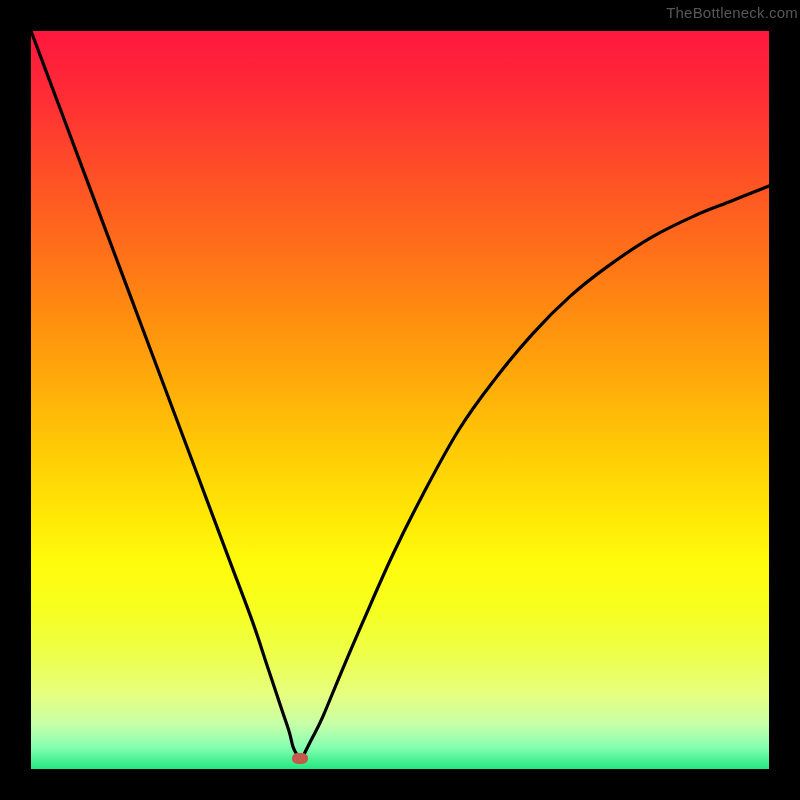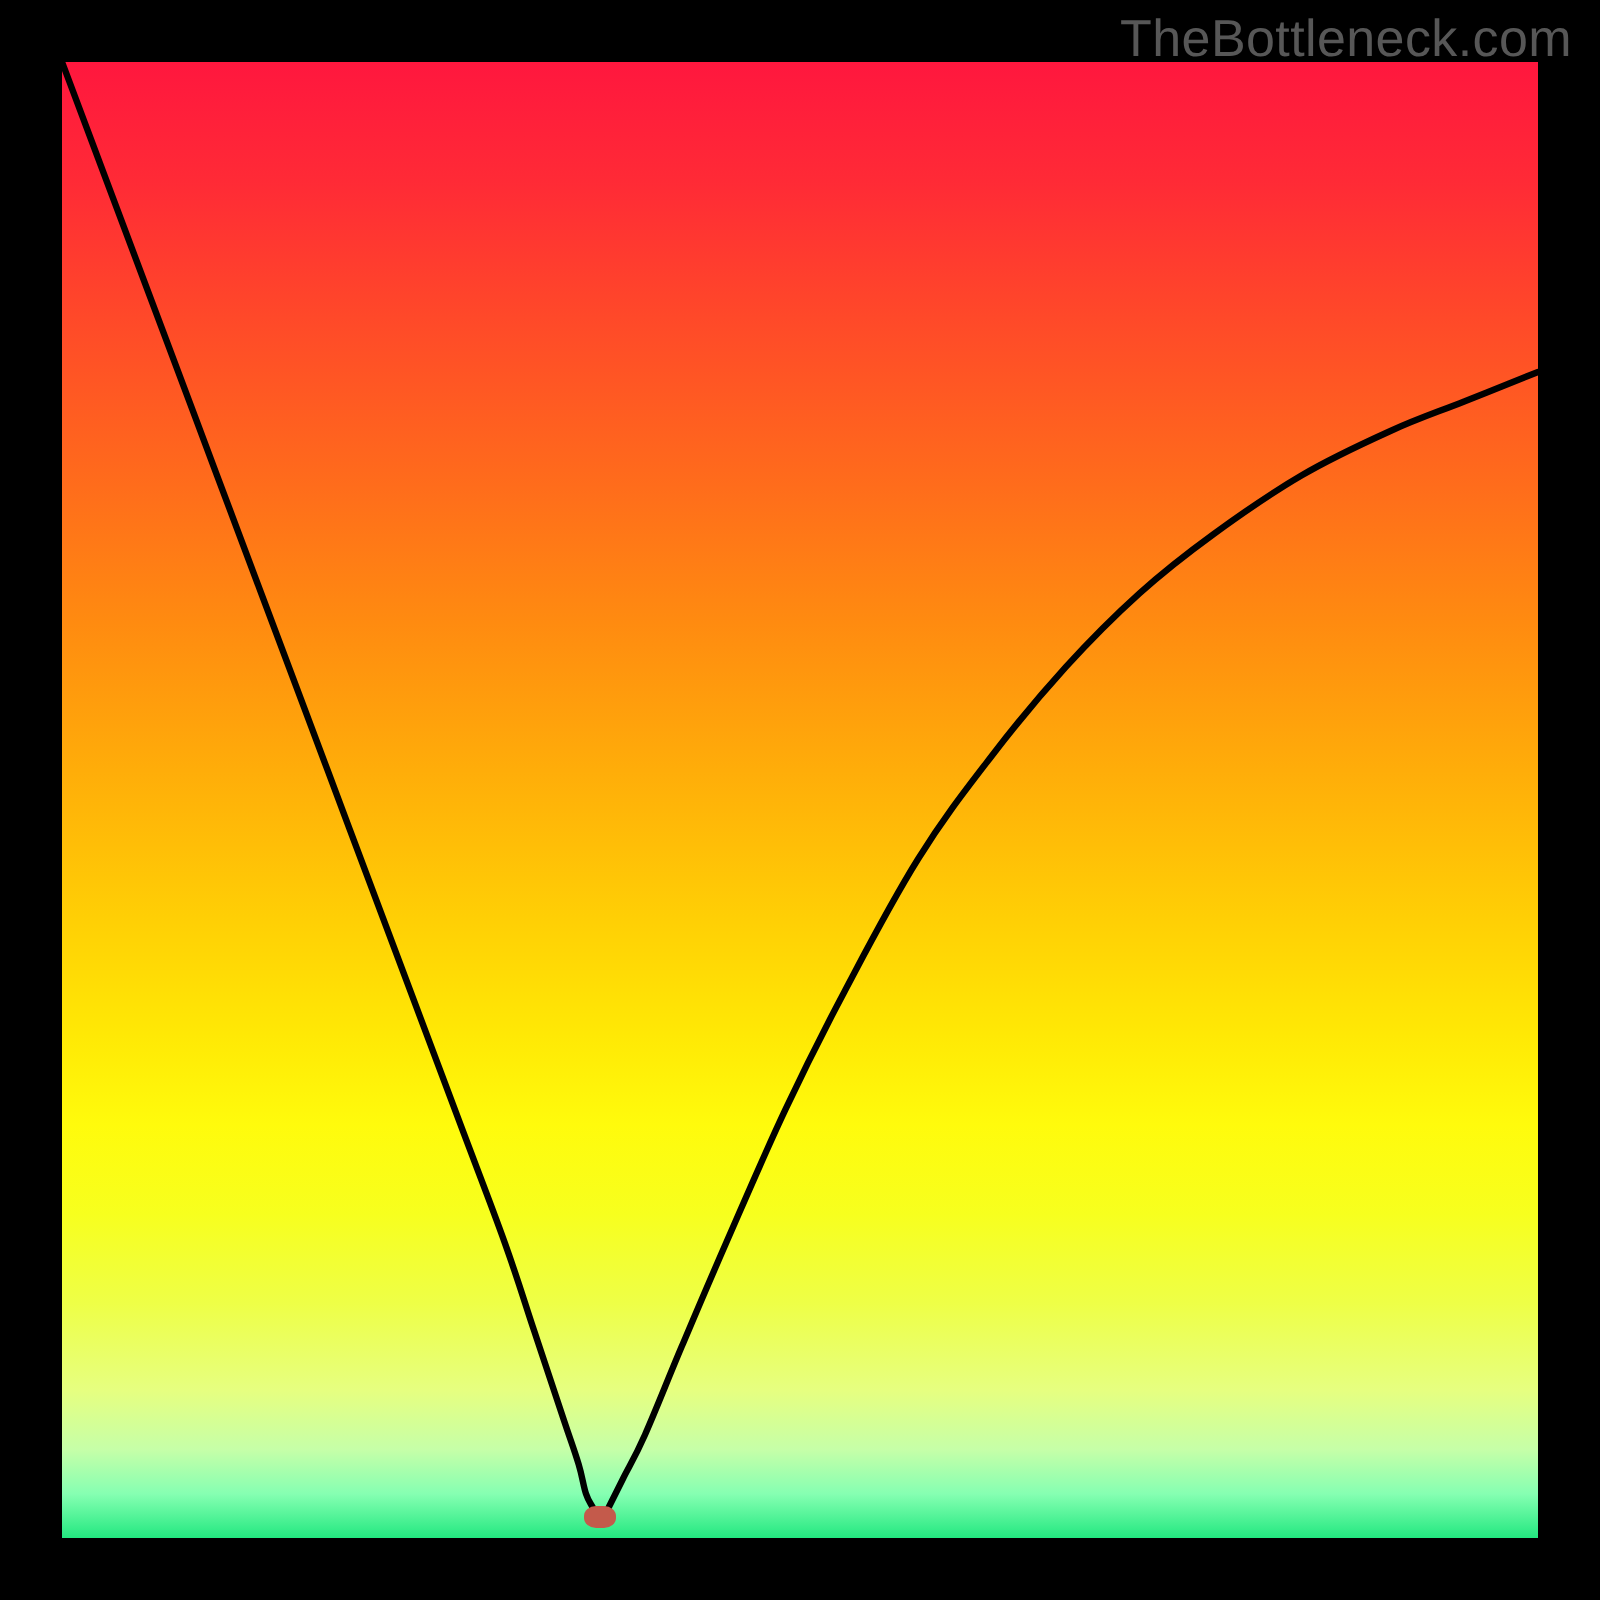--- a/index.html
+++ b/index.html
@@ -37,23 +37,23 @@
   }
   .marker {
     position: absolute;
     width: 16px;
     height: 11px;
     border-radius: 6px / 5px;
   }
   .watermark {
     position: absolute;
     top: 4px;
-    right: 14px;
+    right: 2px;
     font-family: Arial, Helvetica, sans-serif;
-    font-size: 26px;
+    font-size: 15px;
     color: #575757;
     letter-spacing: 0.2px;
     user-select: none;
   }
 </style>
 </head>
 <body>
 
 <div class="stage">
 

